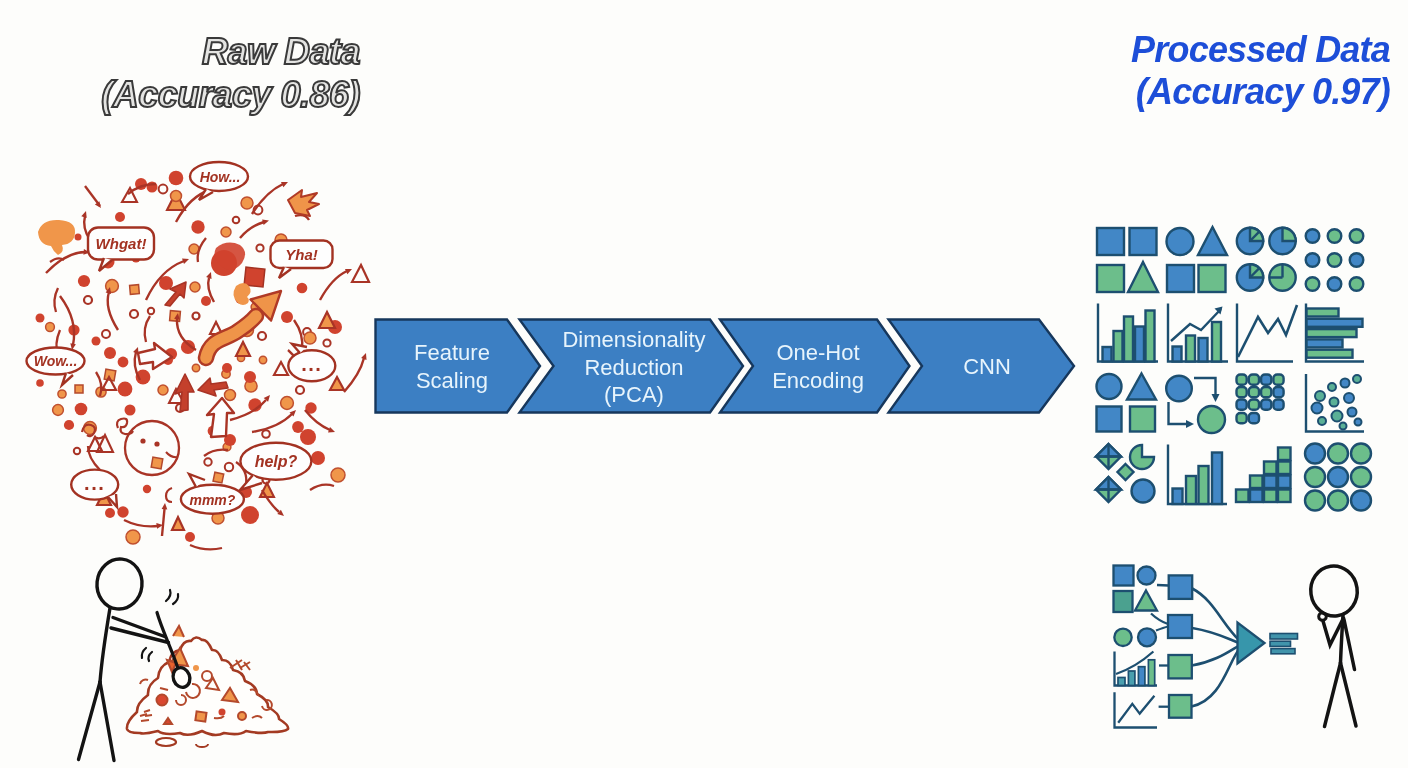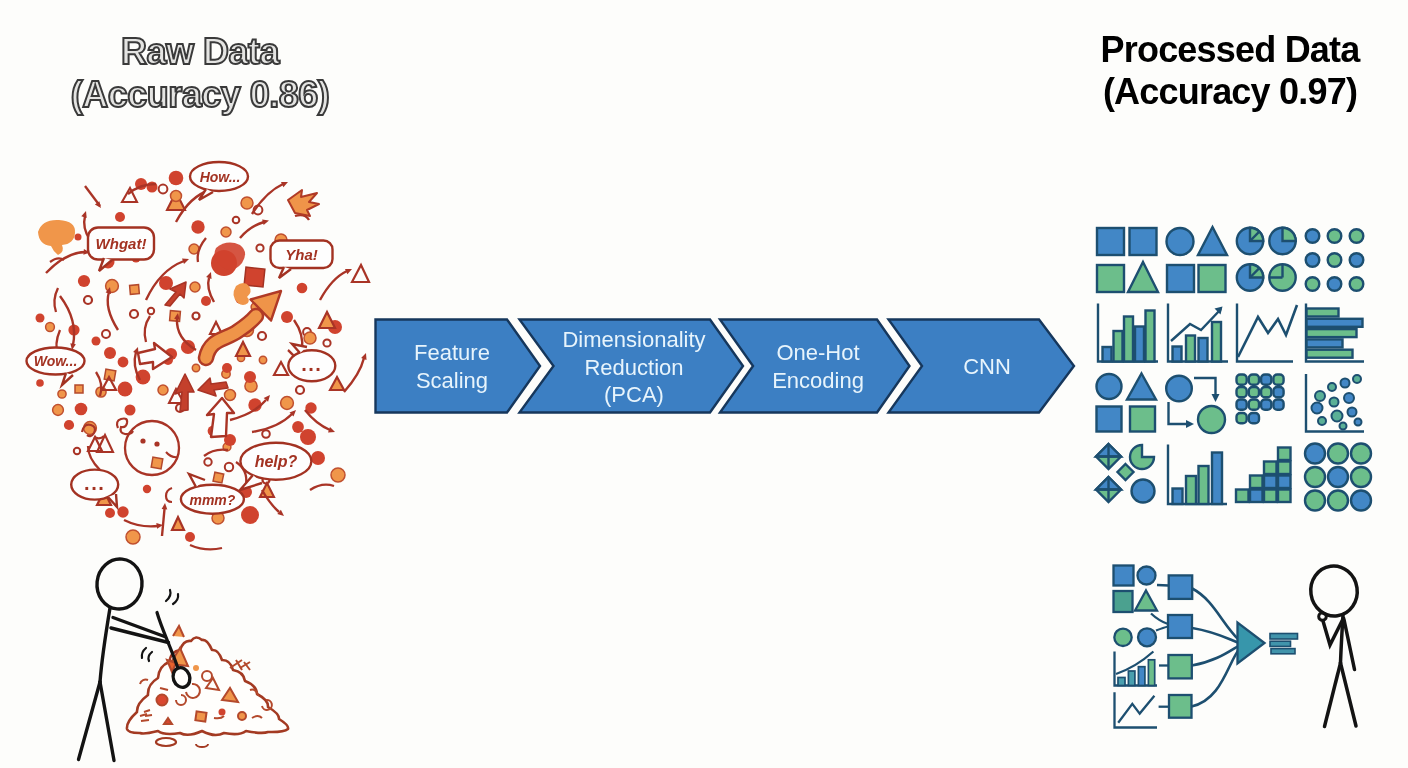--- a/index.html
+++ b/index.html
@@ -1,20 +1,20 @@
 <!DOCTYPE html>
 <html><head>
 <meta charset="utf-8">
 <style>
 html,body{margin:0;padding:0;}
 body{width:1408px;height:768px;background:#fdfdfb;font-family:"Liberation Sans",sans-serif;overflow:hidden;position:relative;}
 .abs{position:absolute;}
-.title{text-align:center;white-space:nowrap;}
+.title{text-align:right;white-space:nowrap;font-style:italic;}
 #tleft{left:40px;top:30px;width:320px;font-size:36px;line-height:43px;font-weight:700;color:#e4e4e2;-webkit-text-stroke:2px #3a3a3a;letter-spacing:-0.5px;}
-#tright{left:1070px;top:29px;width:320px;font-size:36px;line-height:42px;font-weight:700;color:#000000;letter-spacing:-0.8px;}
+#tright{left:1070px;top:29px;width:320px;font-size:36px;line-height:42px;font-weight:700;color:#1d4ed8;letter-spacing:-0.8px;}
 svg text{font-family:"Liberation Sans",sans-serif;}
 </style>
 </head>
 <body>
 <div id="tleft" class="abs title">Raw Data<br>(Accuracy 0.86)</div>
 <div id="tright" class="abs title">Processed Data<br>(Accuracy 0.97)</div>
 <svg class="abs" style="left:0;top:0" width="1408" height="768" viewBox="0 0 1408 768">
 
 <g id="pipeline" stroke="#16375c" stroke-width="2.4" fill="#3c7fc3">
 <polygon points="375.5,319.5 507,319.5 540,366 507,412.5 375.5,412.5"></polygon>

